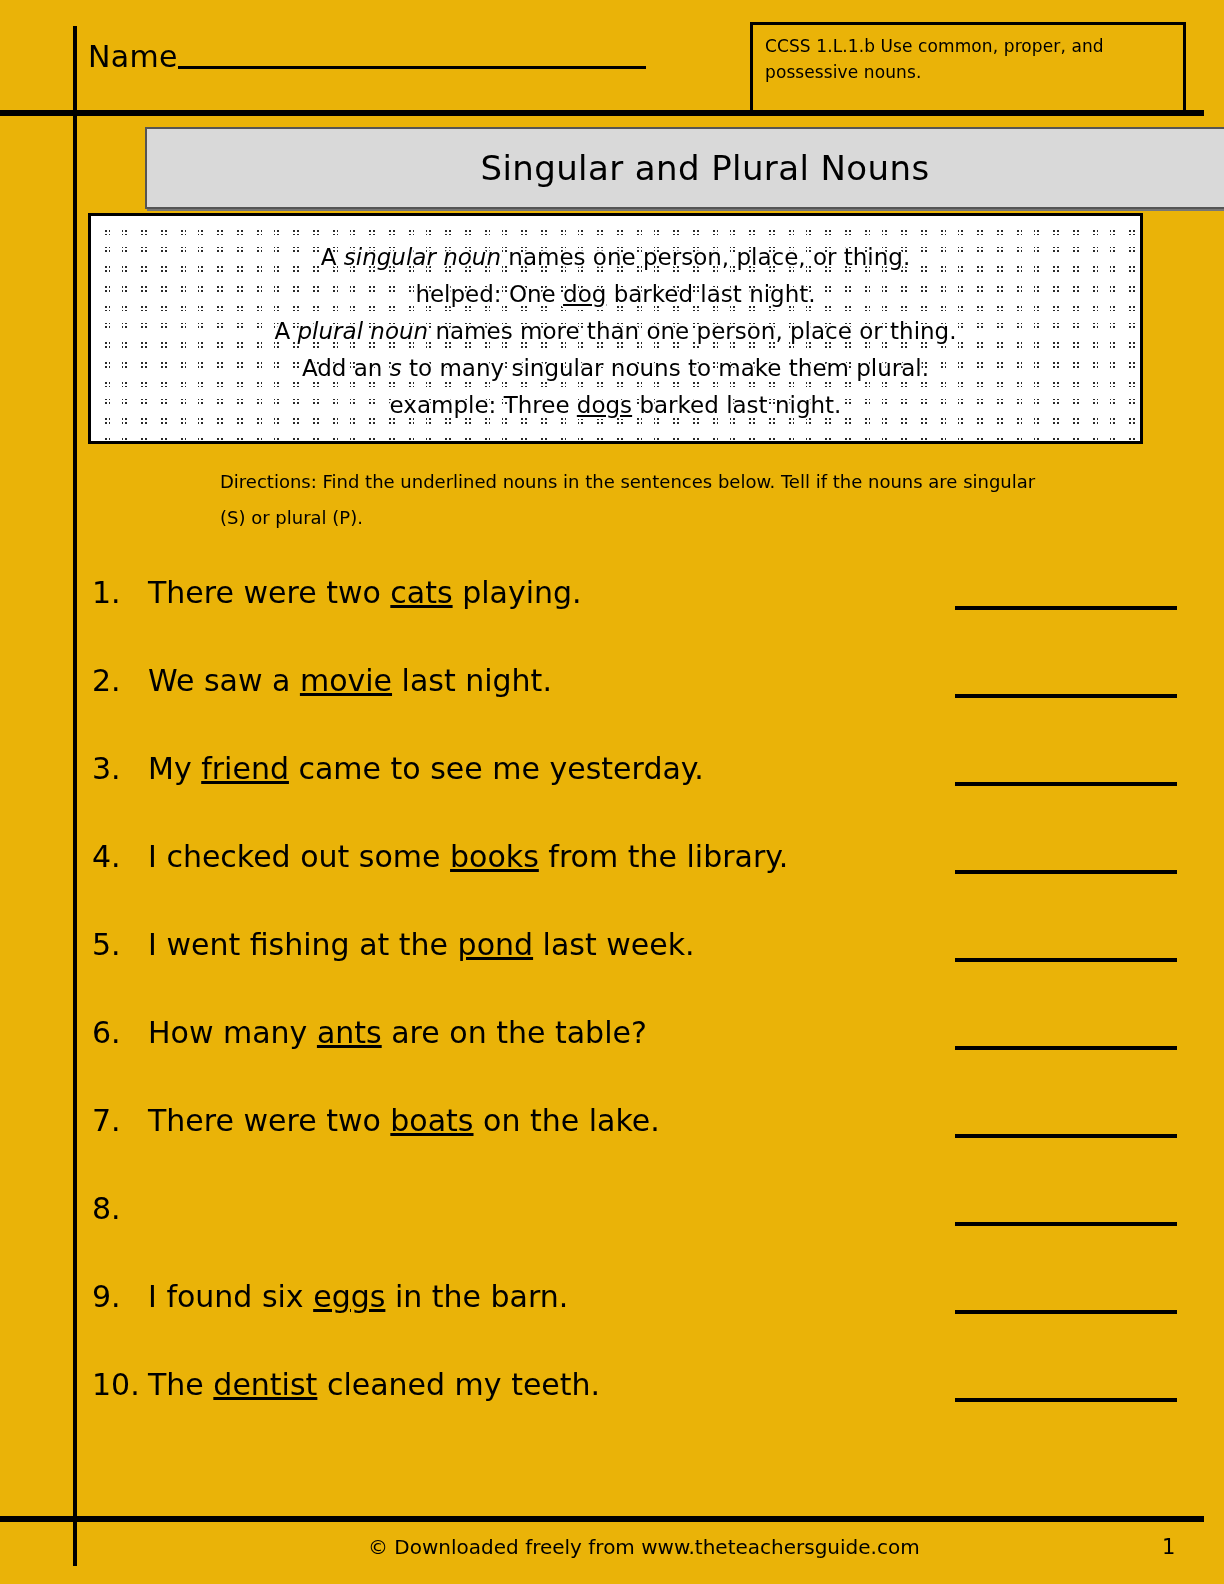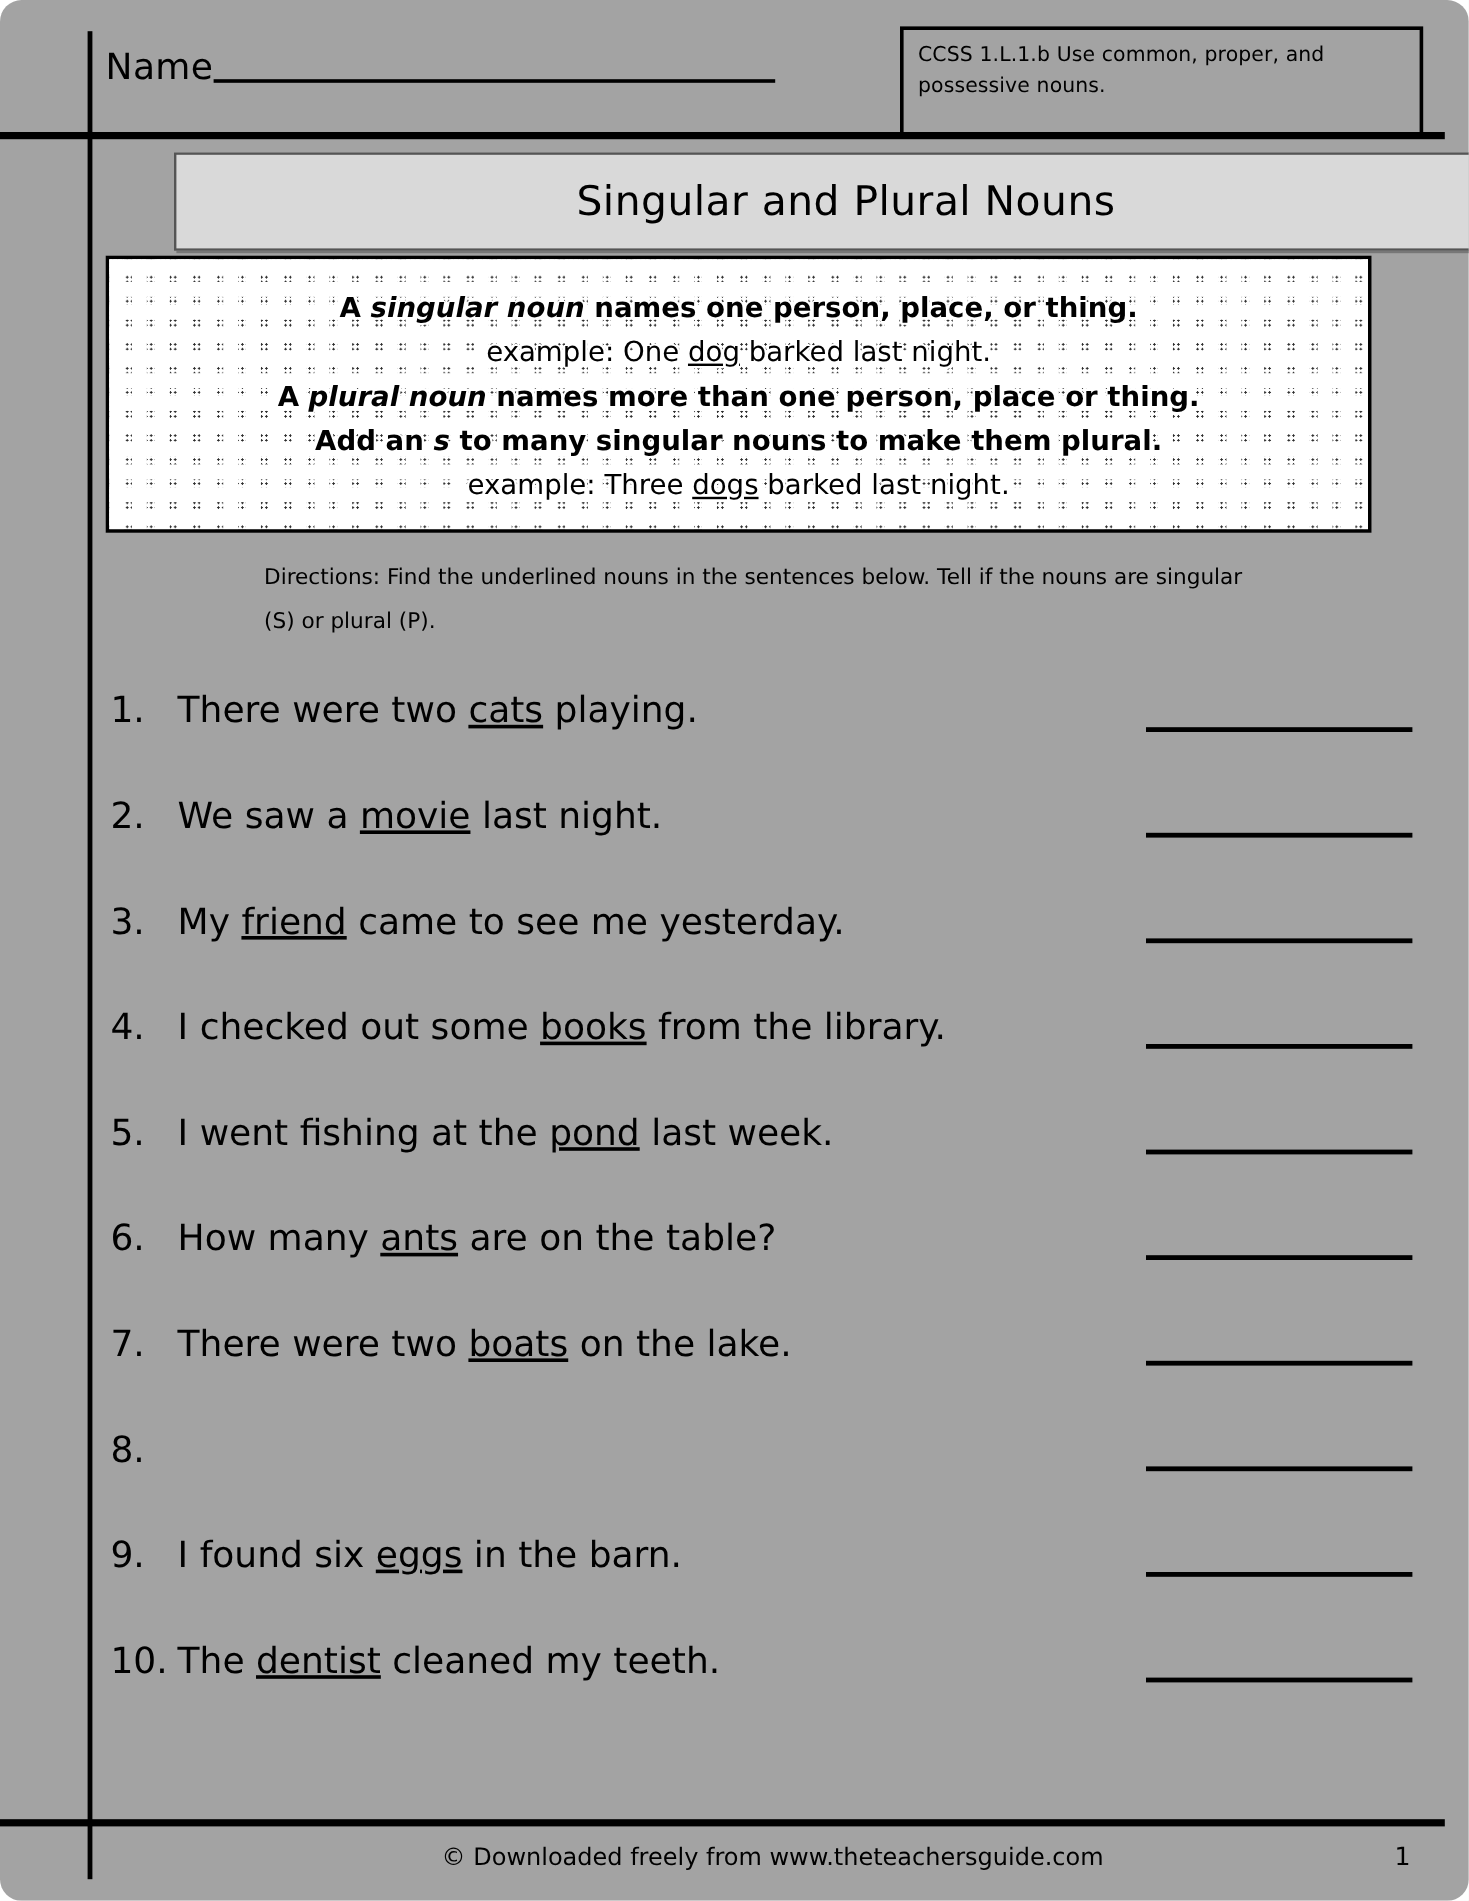--- a/index.html
+++ b/index.html
@@ -10,23 +10,22 @@
   }
   body {
     font-family: "DejaVu Sans", sans-serif;
     color: #000000;
   }
 
   #page {
     position: relative;
     width: 1224px;
     height: 1584px;
-    background: #a3a3a3;
+    background: #eab308;
     overflow: hidden;
-    border-radius: 18px;
   }
 
   
   .name-row {
     position: absolute;
     left: 88px;
     top: 42px;
     display: flex;
     align-items: flex-end;
     white-space: nowrap;
@@ -138,21 +137,21 @@
     display: flex;
     flex-direction: column;
     align-items: center;
     justify-content: center;
     gap: 1px;
     padding-top: 4px;
   }
   .def-line {
     font-family: "DejaVu Sans", sans-serif;
     font-size: 23px;
-    font-weight: bold;
+    font-weight: normal;
     line-height: 36px;
     white-space: nowrap;
     text-shadow:
        1px 0 0 #fff, -1px 0 0 #fff, 0 1px 0 #fff, 0 -1px 0 #fff,
        2px 0 0 #fff, -2px 0 0 #fff, 0 2px 0 #fff, 0 -2px 0 #fff,
        1px 1px 0 #fff, -1px -1px 0 #fff, 1px -1px 0 #fff, -1px 1px 0 #fff;
   }
   .def-line.light {
     font-weight: normal;
     font-size: 23px;
@@ -248,21 +247,21 @@
   <div class="margin-vline"></div>
 
   <div class="title-box">
     <div class="title-text">Singular and Plural Nouns</div>
   </div>
 
   <div class="def-box">
     <div class="def-mask"></div>
     <div class="def-inner" id="def-inner">
         <div class="def-line"><span>A </span><em>singular noun</em><span> names one person, place, or thing.</span></div>
-        <div class="def-line light"><span>example: One </span><u>dog</u><span> barked last night.</span></div>
+        <div class="def-line light"><span>helped: One </span><u>dog</u><span> barked last night.</span></div>
         <div class="def-line"><span>A </span><em>plural noun</em><span> names more than one person, place or thing.</span></div>
         <div class="def-line"><span>Add an </span><em>s</em><span> to many singular nouns to make them plural.</span></div>
         <div class="def-line light"><span>example: Three </span><u>dogs</u><span> barked last night.</span></div>
       </div>
   </div>
 
   <div class="directions">Directions: Find the underlined nouns in the sentences below.  Tell if the nouns are singular (S)  or plural (P).</div>
 
   <div class="q-list" id="q-list">
       <div class="q-row">

